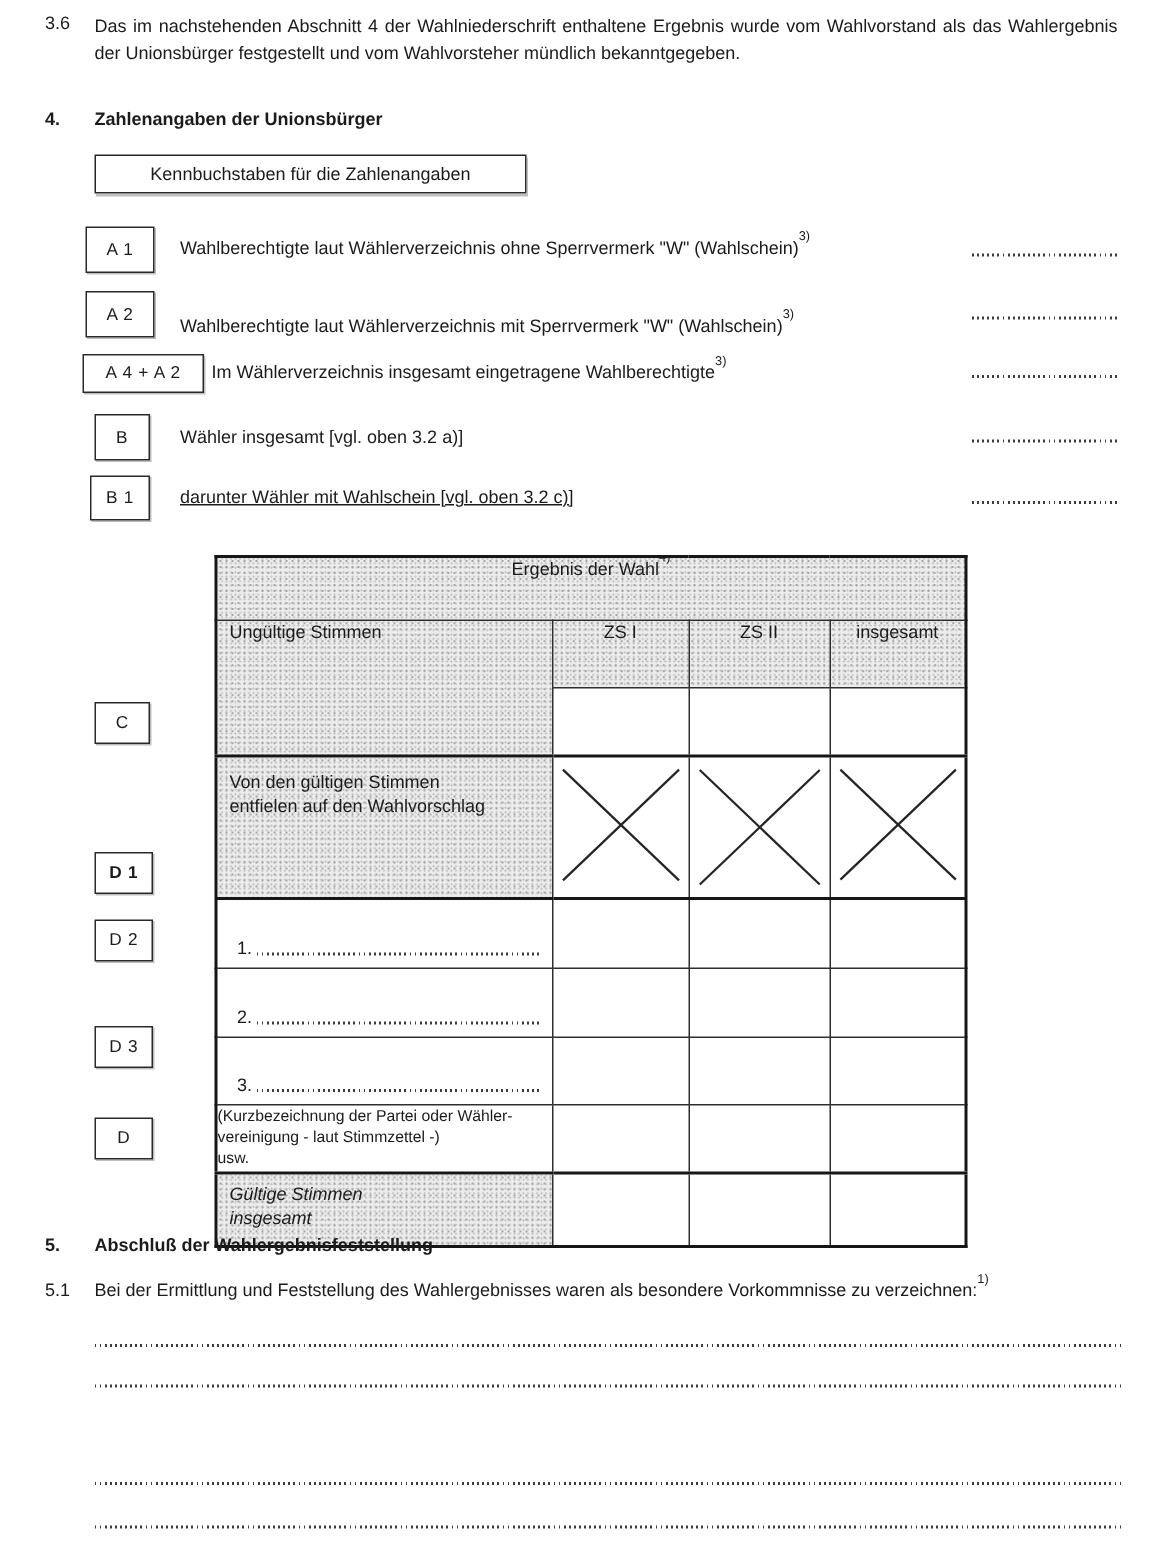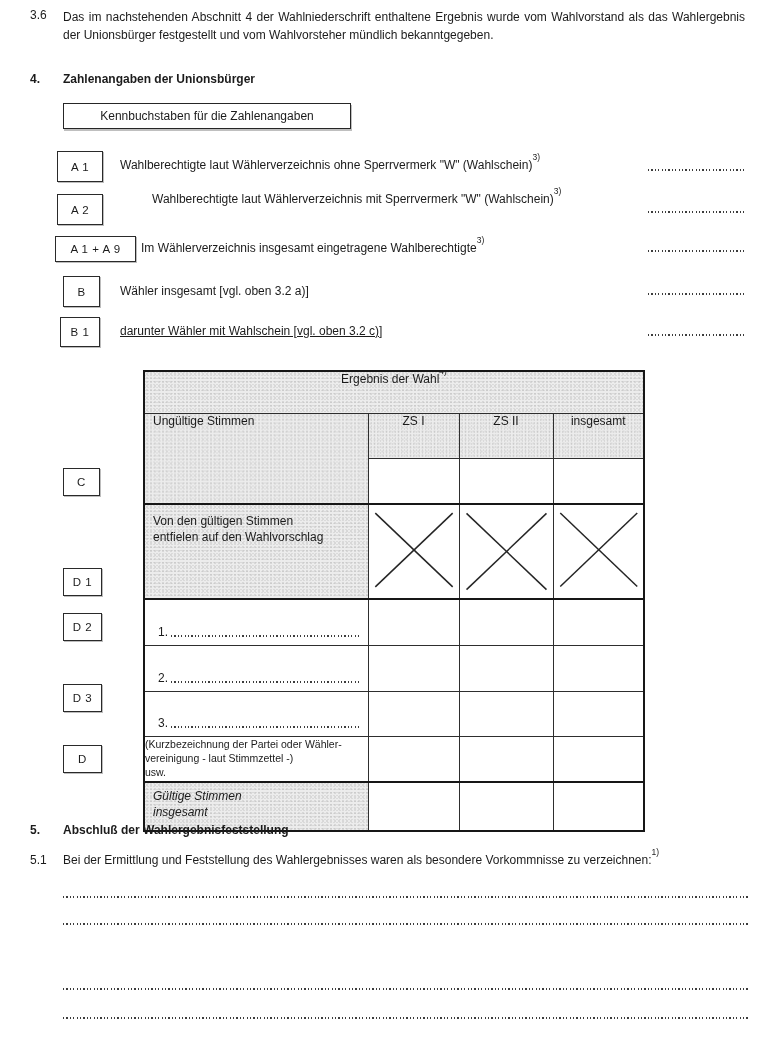--- a/index.html
+++ b/index.html
@@ -70,25 +70,25 @@
 
   <div class="keybox" style="left:57px;top:151px;width:44px;height:29px;">
       <span>A 1</span>
     </div>
   <div class="abs" style="left:120px;top:158px;"><span>Wahlberechtigte laut Wählerverzeichnis ohne Sperrvermerk "W" (Wahlschein)</span><sup class="fn">3)</sup></div>
   <div class="dotline" style="left:648px;top:169px;width:97px;"></div>
 
   <div class="keybox" style="left:57px;top:194px;width:44px;height:29px;justify-content:center;">
       <span>A 2</span>
     </div>
-  <div class="abs" style="left:120px;top:192px;margin-left:32px;"><span>Wahlberechtigte laut Wählerverzeichnis mit Sperrvermerk "W" (Wahlschein)</span><sup class="fn">3)</sup></div>
+  <div class="abs" style="left:120px;top:210px;"><span>Wahlberechtigte laut Wählerverzeichnis mit Sperrvermerk "W" (Wahlschein)</span><sup class="fn">3)</sup></div>
   <div class="dotline" style="left:648px;top:211px;width:97px;"></div>
 
   <div class="keybox" style="left:55px;top:236px;width:79px;height:24px;">
-      <span>A 1 + A 9</span>
+      <span>A 4 + A 2</span>
     </div>
   <div class="abs" style="left:141px;top:241px;"><span>Im Wählerverzeichnis insgesamt eingetragene Wahlberechtigte</span><sup class="fn">3)</sup></div>
   <div class="dotline" style="left:648px;top:250px;width:97px;"></div>
 
   <div class="keybox" style="left:63px;top:276px;width:35px;height:29px;">
       <span>B</span>
     </div>
   <div class="abs" style="left:120px;top:284px;"><span>Wähler insgesamt [vgl. oben 3.2 a)]</span></div>
   <div class="dotline" style="left:648px;top:293px;width:97px;"></div>
 
@@ -203,21 +203,21 @@
       <td></td>
       <td></td>
       <td></td>
     </tr>
   </tbody>
     </table>
 
   <div class="keybox" style="left:63px;top:468px;width:35px;height:26px;">
       <span>C</span>
     </div>
-  <div class="keybox" style="left:63px;top:568px;width:37px;height:26px;">
+  <div class="keybox" style="left:63px;top:568px;width:37px;height:26px;font-weight:bold;">
       <span>D 1</span>
     </div>
   <div class="keybox" style="left:63px;top:613px;width:37px;height:26px;">
       <span>D 2</span>
     </div>
   <div class="keybox" style="left:63px;top:684px;width:37px;height:26px;">
       <span>D 3</span>
     </div>
   <div class="keybox" style="left:63px;top:745px;width:37px;height:26px;">
       <span>D</span>

